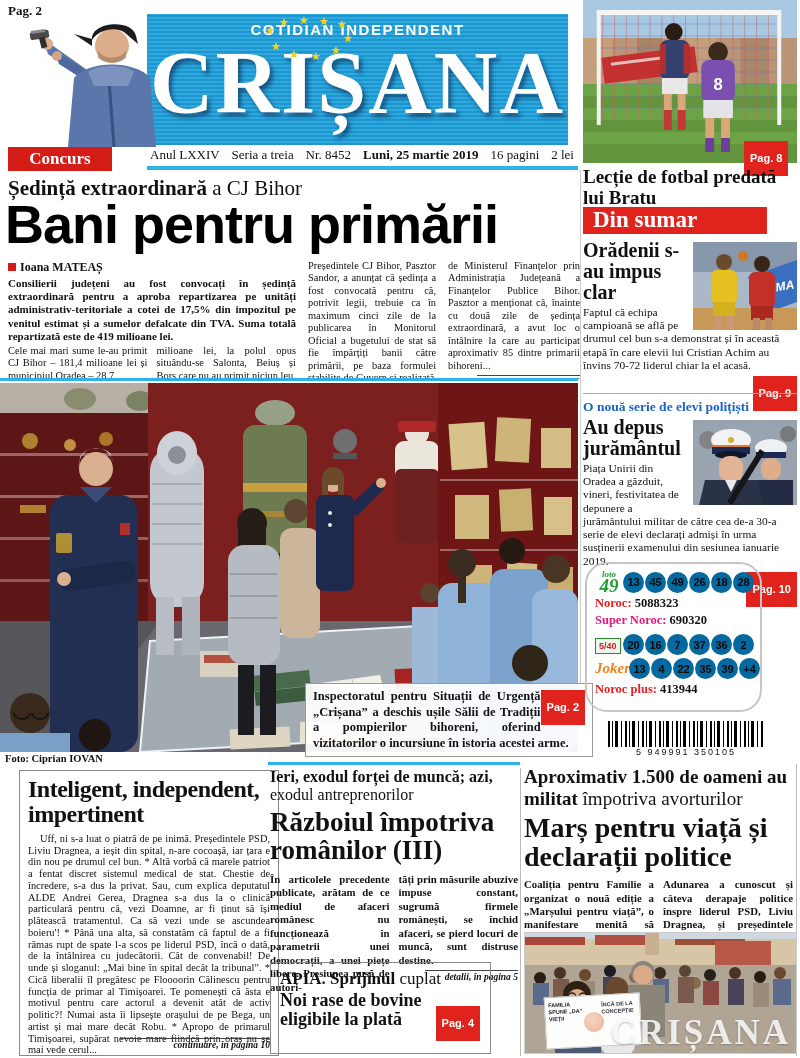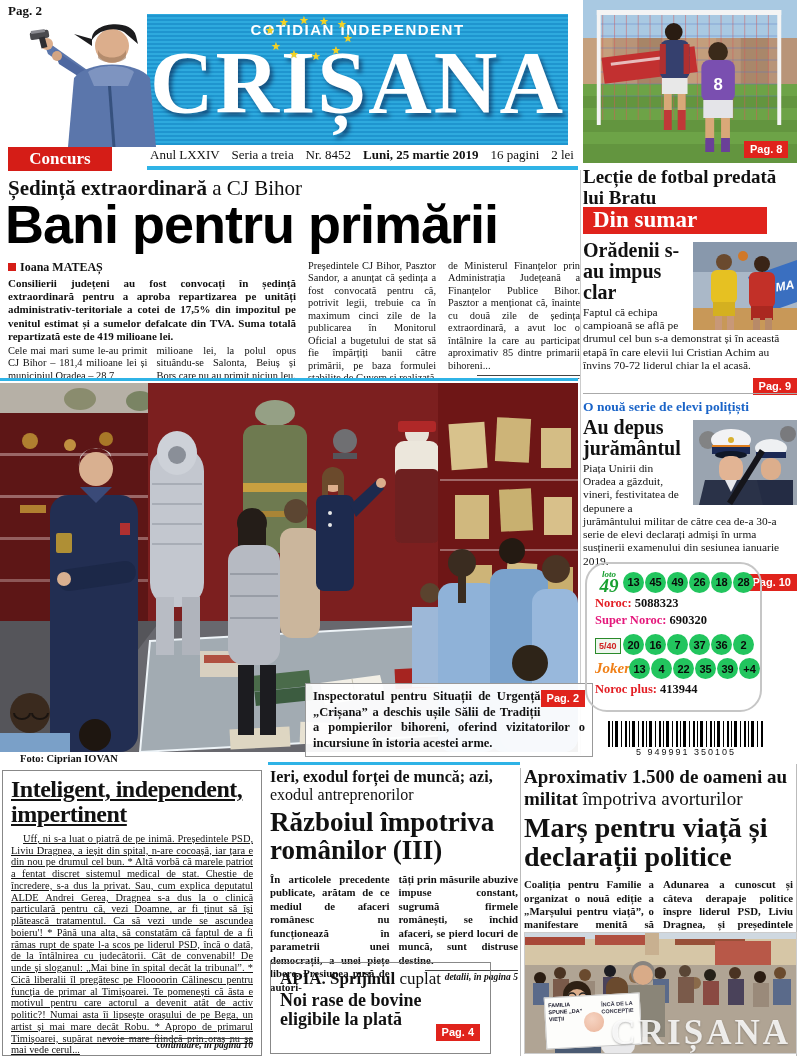--- a/index.html
+++ b/index.html
@@ -1,21 +1,21 @@
 <!DOCTYPE html>
 <html><head>
 <meta charset="utf-8">
 <style>
   html,body{margin:0;padding:0;background:#e9e9e9;}
   .page{position:relative;width:800px;height:1058px;background:#fff;margin:0 auto;
         font-family:"Liberation Serif","DejaVu Serif",serif;color:#111;overflow:hidden;}
   .abs{position:absolute;}
   .sans{font-family:"Liberation Sans","DejaVu Sans",sans-serif;}
   .badge{display:inline-block;background:#e0231c;color:#fff;font-family:"Liberation Sans",sans-serif;
-         font-weight:bold;font-size:11px;line-height:1;padding:3px 6px;}
+         font-weight:bold;font-size:11px;line-height:1;padding:12px 6px;}
   
   .masthead{left:147px;top:14px;width:421px;height:131px;
     background:repeating-linear-gradient(0deg,#1f95cf 0 2px,#2eaade 2px 4px);
     text-align:center;}
   .tagline{margin-top:7px;color:#fff;font-weight:bold;font-size:15px;letter-spacing:1.5px;}
   .mast-title{color:#fff;font-weight:bold;font-size:88px;line-height:1.02;letter-spacing:2px;
     text-shadow:3px 4px 4px rgba(10,20,60,.55);}
   .eu-star{position:absolute;color:#f2d325;font-size:11px;text-shadow:0 0 1px #9a7;}
   .pag2-top{left:8px;top:3px;font-weight:bold;font-size:13px;}
   .concurs{left:8px;top:147px;width:104px;height:24px;background:#d51d17;color:#fff;
@@ -39,59 +39,59 @@
   .col-mid,.col-right{width:132px;font-size:10.4px;line-height:1.2;text-align:justify;}
   .col-right{width:136px;}
   .jump{display:block;margin-top:3px;margin-left:auto;width:78%;border-top:1px solid #444;
     font-style:italic;font-weight:bold;font-size:9.5px;text-align:right;padding-top:1px;}
   
   .mainphoto{left:0;top:383px;width:578px;height:369px;}
   .caption-box{left:305px;top:683px;width:272px;background:rgba(255,255,255,.93);
     border:1px solid #999;padding:5px 7px 4px 7px;font-weight:bold;font-size:12.5px;
     line-height:1.25;text-align:justify;}
   .caption-box .badge{float:right;margin-top:1px;}
-  .credit{left:20px;top:753px;font-weight:bold;font-size:10.5px;}
+  .credit{left:5px;top:753px;font-weight:bold;font-size:10.5px;}
   
   .sb-photo{left:583px;top:0;width:214px;height:163px;}
   .pag8{left:744px;top:141px;}
   .sb-foot-hl{left:583px;top:166px;width:214px;font-weight:bold;font-size:19px;line-height:1.12;}
   .dinsumar{left:583px;top:207px;width:174px;height:27px;background:#e0231c;color:#fff;
     font-weight:bold;font-size:23px;line-height:26px;padding-left:10px;}
   .sb-item{left:583px;width:214px;}
   .sb-kicker{color:#1a64c8;font-weight:bold;font-size:13.5px;margin-bottom:1px;}
   .sb-hl{font-weight:bold;font-size:20px;line-height:1.05;margin:2px 0 3px 0;}
   .sb-body{font-size:11.4px;line-height:1.16;}
   .sb-float{float:right;margin:4px 0 2px 5px;}
   .sb-badge-row{text-align:right;margin-top:4px;}
   .sb-sep{left:583px;top:393px;width:214px;height:1px;background:#aaa;}
   
   .lotto{left:585px;top:562px;width:177px;height:150px;border:2px solid #c6c6c6;border-radius:22px;
     padding:7px 6px 4px 8px;box-sizing:border-box;}
   .lotto-row{display:flex;align-items:center;margin-bottom:3px;}
   .balls{display:flex;gap:1px;}
-  .ball{width:21px;height:21px;border-radius:50%;background:#22c55e;display:flex;align-items:center;
+  .ball{width:21px;height:21px;border-radius:50%;background:#0369a1;display:flex;align-items:center;
     justify-content:center;font:bold 11px "Liberation Sans",sans-serif;color:#0a0a0a;font-style:normal;}
   .loto49{width:34px;color:#18a030;font-weight:bold;line-height:.8;text-align:center;}
   .loto49 i{display:block;font-size:9px;font-style:italic;}
   .loto49 b{display:block;font-size:19px;font-style:italic;}
   .l540{width:34px;}
   .l540 span{display:inline-block;border:1px solid #2a8a2a;background:#eef6ee;color:#d02020;
     font:bold 9px "Liberation Sans",sans-serif;padding:2px 3px;}
   .jokerlogo{width:34px;color:#f08018;font-weight:bold;font-style:italic;font-size:15px;}
   .lotto-line{font-size:12.5px;font-weight:bold;margin:2px 0;}
   .lotto-line .lab{color:#e31e24;}
   .lotto-line .lab.pink{color:#e5187c;}
   .barcode{left:608px;top:721px;width:156px;text-align:center;}
   .bars{height:26px;background:repeating-linear-gradient(90deg,#000 0 2px,#fff 2px 4px,#000 4px 5px,
     #fff 5px 7px,#000 7px 10px,#fff 10px 13px,#000 13px 14px,#fff 14px 17px);}
   .bdigits{font-family:"Liberation Sans",sans-serif;font-size:9px;letter-spacing:2px;}
   
   .vline{width:1px;background:#bbb;}
-  .opinion{left:2px;top:770px;width:260px;height:286px;border:1px solid #888;
-    padding:6px 8px;box-sizing:border-box;text-decoration:underline;}
+  .opinion{left:19px;top:770px;width:260px;height:286px;border:1px solid #888;
+    padding:6px 8px;box-sizing:border-box;}
   .op-hl{font-weight:bold;font-size:24px;line-height:1.04;letter-spacing:-.5px;}
   .op-body{margin-top:6px;font-size:10.4px;line-height:1.13;text-align:justify;text-indent:12px;}
   .op-jump{position:absolute;right:8px;bottom:5px;width:150px;border-top:1px solid #444;
     font-style:italic;font-weight:bold;font-size:9.5px;text-align:right;padding-top:1px;}
   .econ{left:270px;top:768px;width:248px;}
   .econ-kicker{font-size:16px;line-height:1.15;}
   .econ-kicker b{font-weight:bold;}
   .econ-hl{font-weight:bold;font-size:27px;line-height:1.06;margin-top:3px;}
   .twocol{display:flex;gap:9px;margin-top:8px;}
   .twocol div{width:120px;font-weight:bold;font-size:10.8px;line-height:1.25;text-align:justify;}

